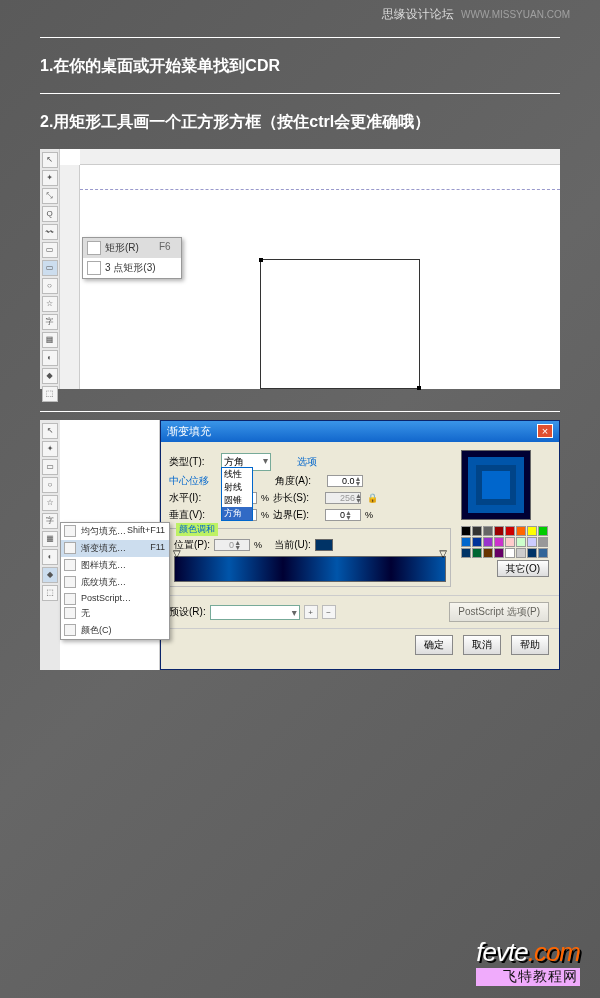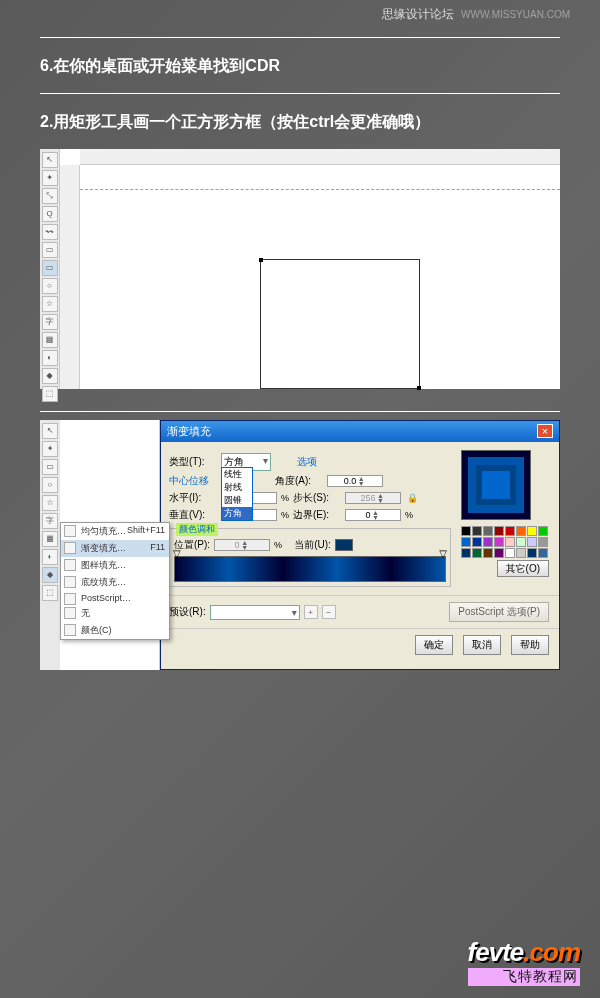--- a/index.html
+++ b/index.html
@@ -46,56 +46,56 @@
 .dlg-left{flex:1}
 .dlg-right{width:90px}
 .row{display:flex;align-items:center;margin:3px 0;gap:4px}
 .lbl{width:48px;color:#000}
 .lbl-b{color:#06c}
 .combo{border:1px solid #7a9;background:#fff;padding:1px 2px;width:50px;display:inline-flex;justify-content:space-between}
 .combo::after{content:"▾";color:#666}
 .drop{border:1px solid #06c;background:#fff;width:32px;font-size:9px}
 .drop div{padding:0 2px}
 .drop div.hl{background:#316ac5;color:#fff}
-.spin{border:1px solid #999;background:#fff;width:56px;padding:0 14px;display:inline-flex;justify-content:center;color:#000;font-size:9px}
+.spin{border:1px solid #999;background:#fff;width:36px;padding:0 14px;display:inline-flex;justify-content:space-between;color:#000;font-size:9px}
 .spin.dis{background:#eee;color:#999}
 .spin-btn{width:10px;font-size:7px;line-height:5px;color:#666;text-align:center}
 .fset{border:1px solid #bbb;margin-top:6px;padding:6px 4px 4px;position:relative}
 .fset-lbl{position:absolute;top:-6px;left:6px;background:#bef264;padding:0 3px;color:#06c;font-size:9px}
 .radio{display:flex;gap:18px;margin-bottom:4px}
 .radio span::before{content:"○ ";color:#333}
 .radio span.on::before{content:"◉ "}
 .grad-bar{height:26px;background:linear-gradient(90deg,#003 0%,#05a 20%,#003 40%,#05a 60%,#003 80%,#05a 100%);border:1px solid #666;margin-top:4px;position:relative}
 .grad-bar::before{content:"▽";position:absolute;top:-9px;left:-2px;font-size:10px;color:#000}
 .grad-bar::after{content:"▽";position:absolute;top:-9px;right:-2px;font-size:10px;color:#000}
 .preview{width:70px;height:70px;border:1px solid #666;background:radial-gradient(square at center,#048,#003 30%,#048 50%,#003 70%,#05a);background:#003;position:relative;overflow:hidden}
 .preview::before{content:"";position:absolute;inset:6px;border:8px solid #05a;background:#048}
 .preview::after{content:"";position:absolute;inset:20px;background:#06c}
 .swatch-grid{display:grid;grid-template-columns:repeat(8,10px);gap:1px;margin-top:6px}
 .sw{width:10px;height:10px;border:1px solid #999}
 .btn{background:linear-gradient(#fefefe,#ddd);border:1px solid #888;padding:2px 8px;font-size:10px;margin:2px;cursor:pointer}
 .dlg-foot{padding:4px 8px;display:flex;align-items:center;justify-content:flex-end;gap:6px;border-top:1px solid #ccc}
 .foot-left{margin-right:auto;display:flex;align-items:center;gap:4px}
 .wm{position:absolute;bottom:12px;right:20px;text-align:right}
-.wm-big{font-size:26px;font-weight:bold;font-style:italic;color:#fff;text-shadow:2px 2px 0 #000;letter-spacing:-1px}
+.wm-big{font-size:26px;font-weight:normal;font-style:italic;color:#fff;text-shadow:2px 2px 0 #000;letter-spacing:-1px}
 .wm-big span{color:#f60}
 .wm-sm{font-size:14px;font-weight:normal;color:#111;background:#f0abfc;padding:0 2px;letter-spacing:1px}
 .lock{font-size:9px;color:#666;margin-left:2px}
 </style>
 </head>
 <body>
 
 <div class="hdr">
   <span>思缘设计论坛</span>
   <span class="hdr-sub">WWW.MISSYUAN.COM</span>
 </div>
 
 <div class="rule"></div>
 <div class="sec">
-  <div class="stitle">6.在你的桌面或开始菜单找到CDR</div>
+  <div class="stitle">1.在你的桌面或开始菜单找到CDR</div>
 </div>
 
 <div class="rule"></div>
 <div class="sec">
   <div class="stitle">2.用矩形工具画一个正方形方框（按住ctrl会更准确哦）</div>
   <div class="panel p2">
     <div class="toolbar">
       <div class="tb">↖</div>
       <div class="tb">✦</div>
       <div class="tb">⤡</div>
@@ -108,20 +108,24 @@
       <div class="tb">字</div>
       <div class="tb">▦</div>
       <div class="tb">◐</div>
       <div class="tb">◆</div>
       <div class="tb">⬚</div>
     </div>
     <div class="canvas">
       <div class="ruler-h"></div>
       <div class="ruler-v"></div>
       <div class="guide-h"></div>
+      <div class="flyout">
+        <div class="sel"><span>矩形(R)</span><span class="sc">F6</span></div>
+        <div><span>3 点矩形(3)</span></div>
+      </div>
       <div class="sq"></div>
     </div>
   </div>
 </div>
 
 <div class="rule"></div>
 <div class="sec">
   <div class="panel p3">
     <div class="tb3">
       <div class="tb">↖</div>

